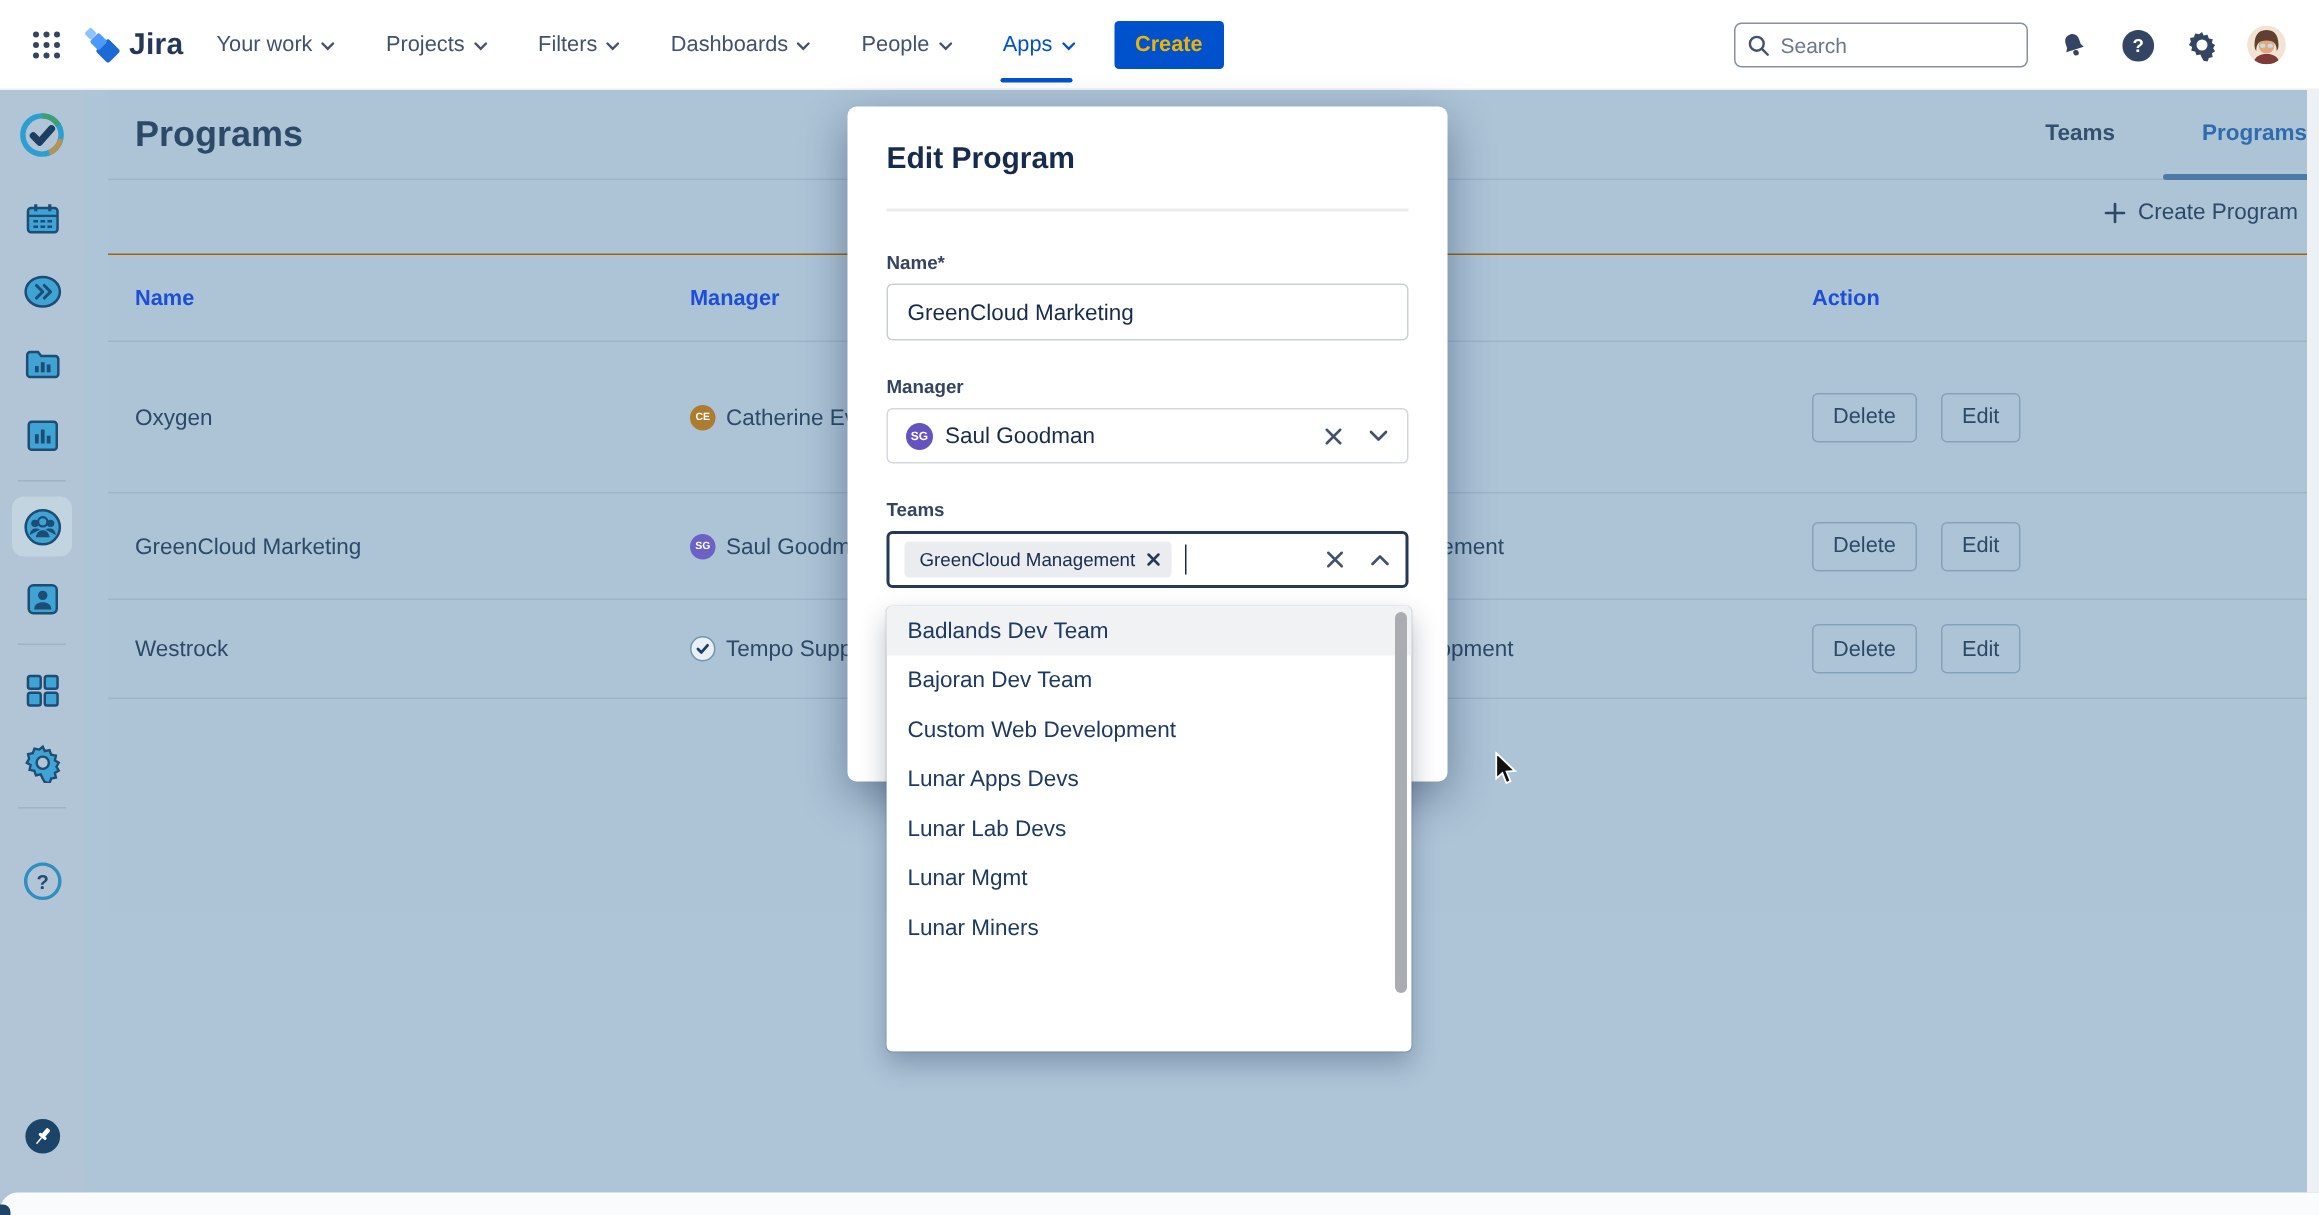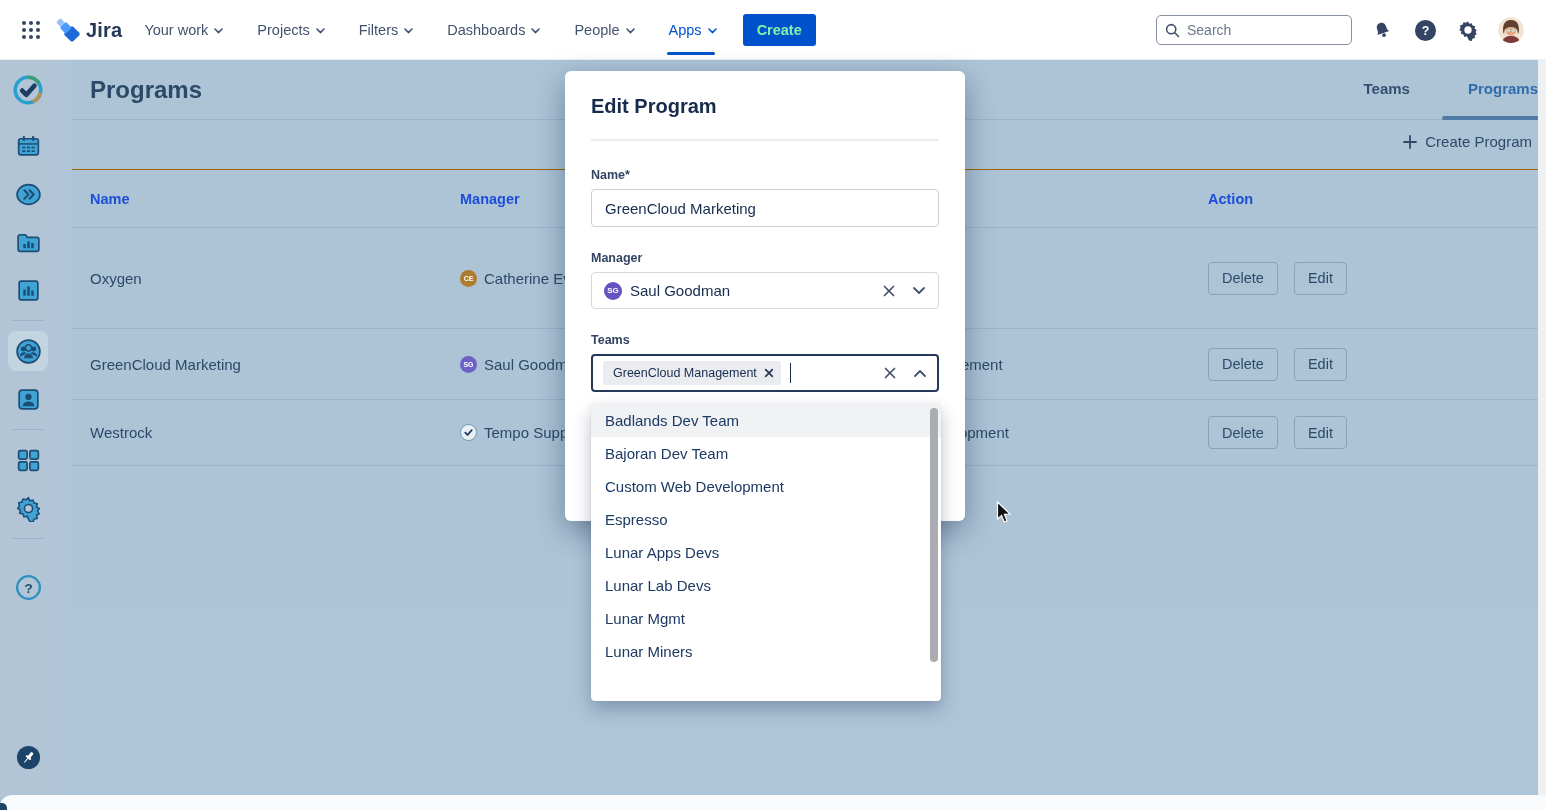--- a/index.html
+++ b/index.html
@@ -12,21 +12,21 @@
   .appgrid { margin-left:18px; width:26px; height:26px; display:flex; align-items:center; justify-content:center; cursor:pointer; }
   .brand { display:flex; align-items:flex-end; margin-left:12px; gap:6px; }
   .brand-text { font-size:20px; font-weight:700; color:#253858; letter-spacing:.2px; }
   .nav-menu { display:flex; align-items:center; gap:34px; margin-left:22px; height:60px;justify-content:flex-end; }
   .nav-item { position:relative; height:60px; display:flex; align-items:center; gap:6px; cursor:pointer;
               font-size:14.5px; font-weight:500; color:#42526E; }
   .nav-item.active { color:#0052CC; }
   .nav-item.active::after { content:""; position:absolute; left:-2px; right:2px; bottom:5px; height:3px;
                             background:#0052CC; border-radius:2px; }
   .nav-item svg { margin-top:2px; }
-  .create-btn { margin-left:26px; height:32px; padding:0 14px; background:#0052CC; color:#86efac; border:none;
+  .create-btn { margin-left:26px; height:32px; padding:0 14px; background:#0052CC; color:#eab308; border:none;
                 border-radius:3px; font-size:14.5px; font-weight:600; font-family:inherit; cursor:pointer; }
   .nav-right { position:absolute; right:22px; top:0; height:60px; display:flex; align-items:center; gap:17px; }
   .searchbox { width:196px; height:30px; border:1.6px solid #8590A2; border-radius:5px; display:flex; align-items:center;
                padding:0 8px; gap:7px; background:#fff; }
   .searchbox input { border:none; outline:none; width:140px; font-size:14px; color:#344563; font-family:inherit; background:transparent; }
   .searchbox input::placeholder { color:#6B778C; }
   .icon-btn { width:26px; height:26px; display:flex; align-items:center; justify-content:center; cursor:pointer; }
   .avatar-btn { width:26px; height:26px; border-radius:50%; overflow:hidden; cursor:pointer; }
 
   
@@ -434,21 +434,20 @@
         <polyline points="2,7 7,2 12,7" fill="none" stroke="#42526E" stroke-width="1.8" stroke-linecap="round" stroke-linejoin="round"></polyline>
       </svg>
     </span>
   </div>
 </div>
 
 <div class="dropdown">
   <div class="dd-item focused">Badlands Dev Team</div>
   <div class="dd-item">Bajoran Dev Team</div>
   <div class="dd-item">Custom Web Development</div>
-  <div class="dd-item">Espresso</div>
   <div class="dd-item">Lunar Apps Devs</div>
   <div class="dd-item">Lunar Lab Devs</div>
   <div class="dd-item">Lunar Mgmt</div>
   <div class="dd-item">Lunar Miners</div>
   <div class="dd-scrollbar"></div>
 </div>
 
 <div class="footer-nub"></div>
 <div class="footer-bar"></div>
 

